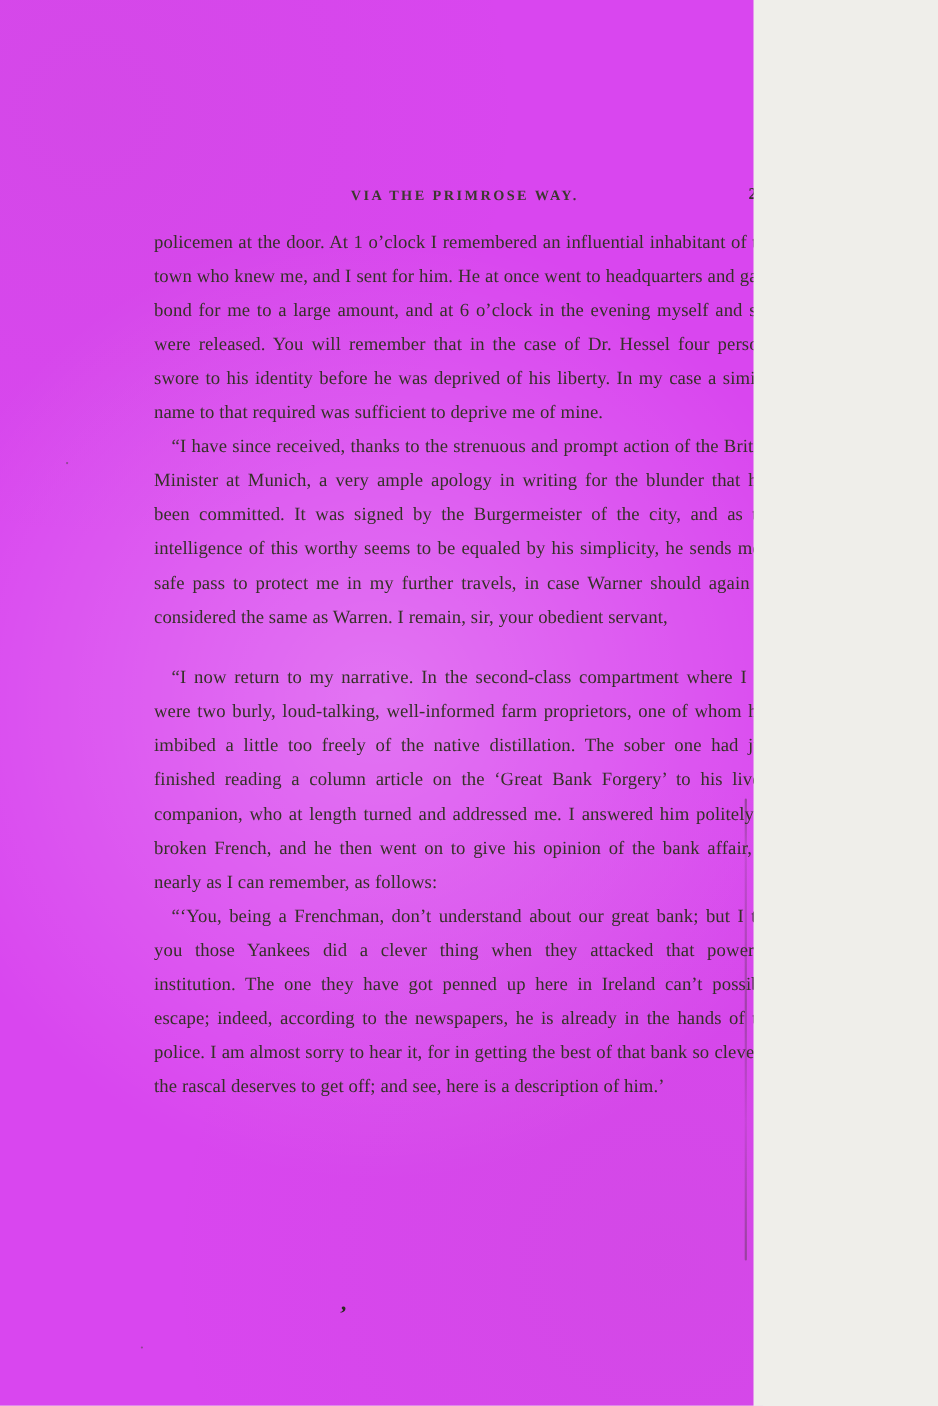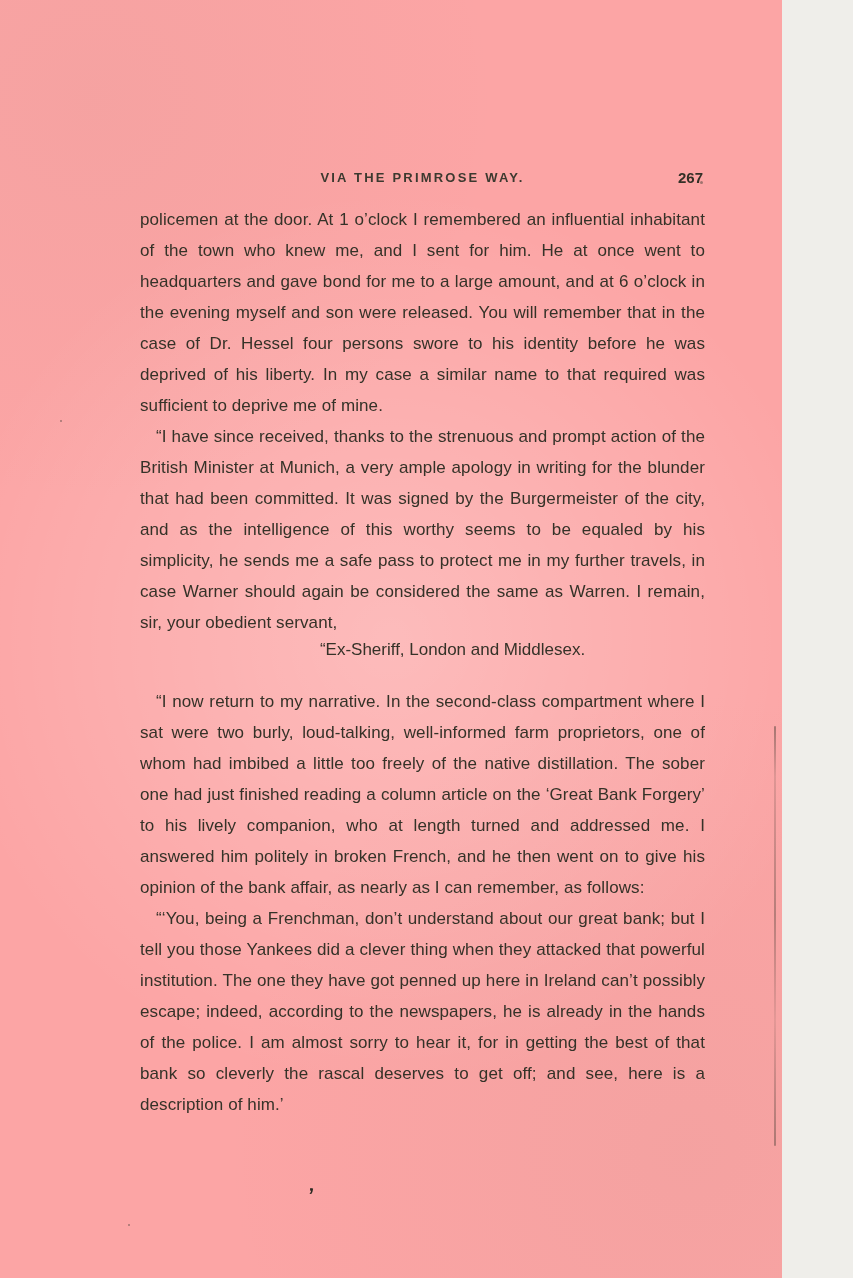--- a/index.html
+++ b/index.html
@@ -2,25 +2,25 @@
 <html><head>
 <meta charset="utf-8">
 <style>
   html, body {
     margin: 0;
     padding: 0;
     background: #efeeea;
   }
   .page {
     position: relative;
-    width: 782px;
+    width: 685px;
     height: 1278px;
-    background: #fca5a5;
+    background: #d946ef;
     overflow: hidden;
-    font-family: Liberation Sans, sans-serif;
+    font-family: Liberation Serif, serif;
     color: #353228;
   }
   
   .page::before {
     content: "";
     position: absolute;
     inset: 0;
     background:
       radial-gradient(circle at 12% 8%, rgba(120,110,90,0.05), transparent 30%),
       radial-gradient(circle at 88% 90%, rgba(120,110,90,0.06), transparent 35%),
@@ -123,21 +123,20 @@
       <div class="head-page-number">267</div>
     </div>
 
     <div class="body-text">
 
       <p>policemen at the door.  At 1 o’clock I remembered an influential inhabitant of the town who knew me, and I sent for him.  He at once went to headquarters and gave bond for me to a large amount, and at 6 o’clock in the evening myself and son were released.  You will remember that in the case of Dr. Hessel four persons swore to his identity before he was deprived of his liberty.  In my case a similar name to that required was sufficient to deprive me of mine.</p>
 
       <p class="indent">“I have since received, thanks to the strenuous and prompt action of the British Minister at Munich, a very ample apology in writing for the blunder that had been committed.  It was signed by the Burgermeister of the city, and as the intelligence of this worthy seems to be equaled by his simplicity, he sends me a safe pass to protect me in my further travels, in case Warner should again be considered the same as Warren.  I remain, sir, your obedient servant,</p>
 
       <div class="signature">
-        <div class="sig-line">“Ex-Sheriff, London and Middlesex.</div>
       </div>
 
       <p class="indent para-gap">“I now return to my narrative.  In the second-class compartment where I sat were two burly, loud-talking, well-informed farm proprietors, one of whom had imbibed a little too freely of the native distillation.  The sober one had just finished reading a column article on the ‘Great Bank Forgery’ to his lively companion, who at length turned and addressed me.  I answered him politely in broken French, and he then went on to give his opinion of the bank affair, as nearly as I can remember, as follows:</p>
 
       <p class="indent">“‘You, being a Frenchman, don’t understand about our great bank; but I tell you those Yankees did a clever thing when they attacked that powerful institution.  The one they have got penned up here in Ireland can’t possibly escape; indeed, according to the newspapers, he is already in the hands of the police.  I am almost sorry to hear it, for in getting the best of that bank so cleverly the rascal deserves to get off; and see, here is a description of him.’</p>
 
 
     </div>
   </div>
 

